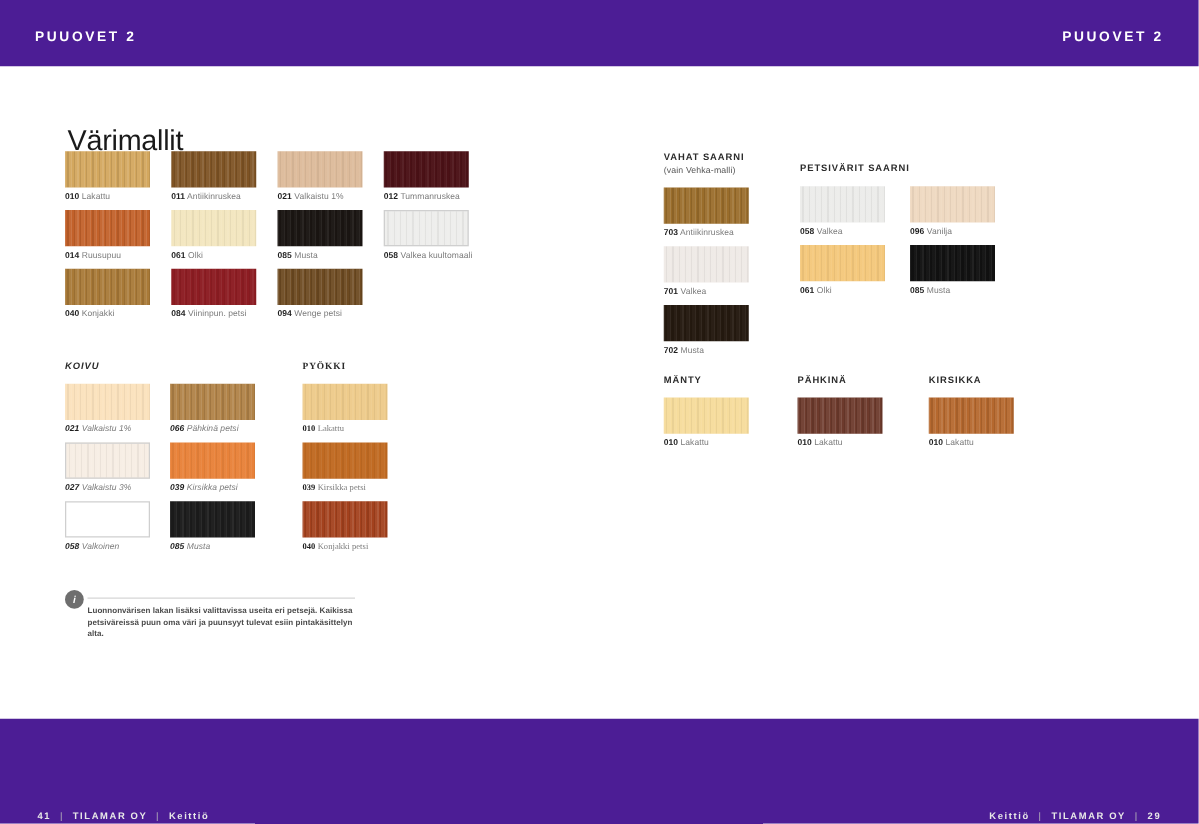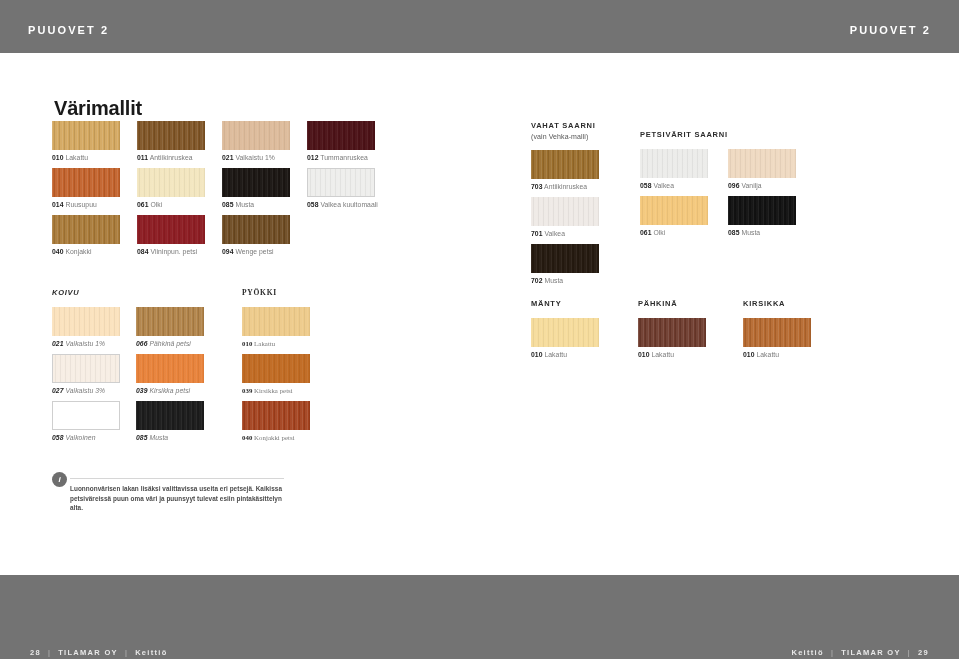--- a/index.html
+++ b/index.html
@@ -7,21 +7,21 @@
     width:959px;height:659px;
     background:#ffffff;
     font-family:"Liberation Sans", sans-serif;
     overflow:hidden;
     position:relative;
   }
 
   
   .band{
     position:absolute;left:0;width:959px;
-    background:#737373;
+    background:#4c1d95;
     box-sizing:border-box;
   }
   .band.top{top:0;height:53px;}
   .band.bottom{top:575px;height:84px;}
 
   .band-title{
     position:absolute;top:24px;
     font-size:11px;font-weight:bold;letter-spacing:2.1px;
     color:#ffffff;
   }
@@ -36,21 +36,21 @@
     display:flex;align-items:center;gap:7px;
     white-space:nowrap;
   }
   .footer-line.left{left:30px;}
   .footer-line.right{right:30px;}
   .footer-line .sep{color:#bcbcbc;font-weight:normal;}
 
   
   .page-title{
     position:absolute;left:54px;top:84px;
-    font-size:20px;font-weight:bold;color:#1a1a1a;
+    font-size:23px;font-weight:normal;color:#1a1a1a;
     letter-spacing:-0.2px;
   }
 
   
   .group{position:absolute;}
   .group-title{
     font-size:7.5px;font-weight:bold;letter-spacing:0.75px;
     color:#2b2b2b;text-transform:uppercase;
     margin:0 0 9px 0;line-height:10px;
     white-space:nowrap;
@@ -377,21 +377,21 @@
 
 <div class="note">
   <div class="note-rule"></div>
   <div class="note-icon">i</div>
   <div class="note-text">Luonnonvärisen lakan lisäksi valittavissa useita eri petsejä. Kaikissa petsiväreissä puun oma väri ja puunsyyt tulevat esiin pintakäsittelyn alta.</div>
 </div>
 
 <div class="band bottom"></div>
 
 <div class="footer-line left">
-  <span>28</span>
+  <span>41</span>
   <span class="sep">|</span>
   <span>TILAMAR OY</span>
   <span class="sep">|</span>
   <span>Keittiö</span>
 </div>
 
 <div class="footer-line right">
   <span>Keittiö</span>
   <span class="sep">|</span>
   <span>TILAMAR OY</span>

